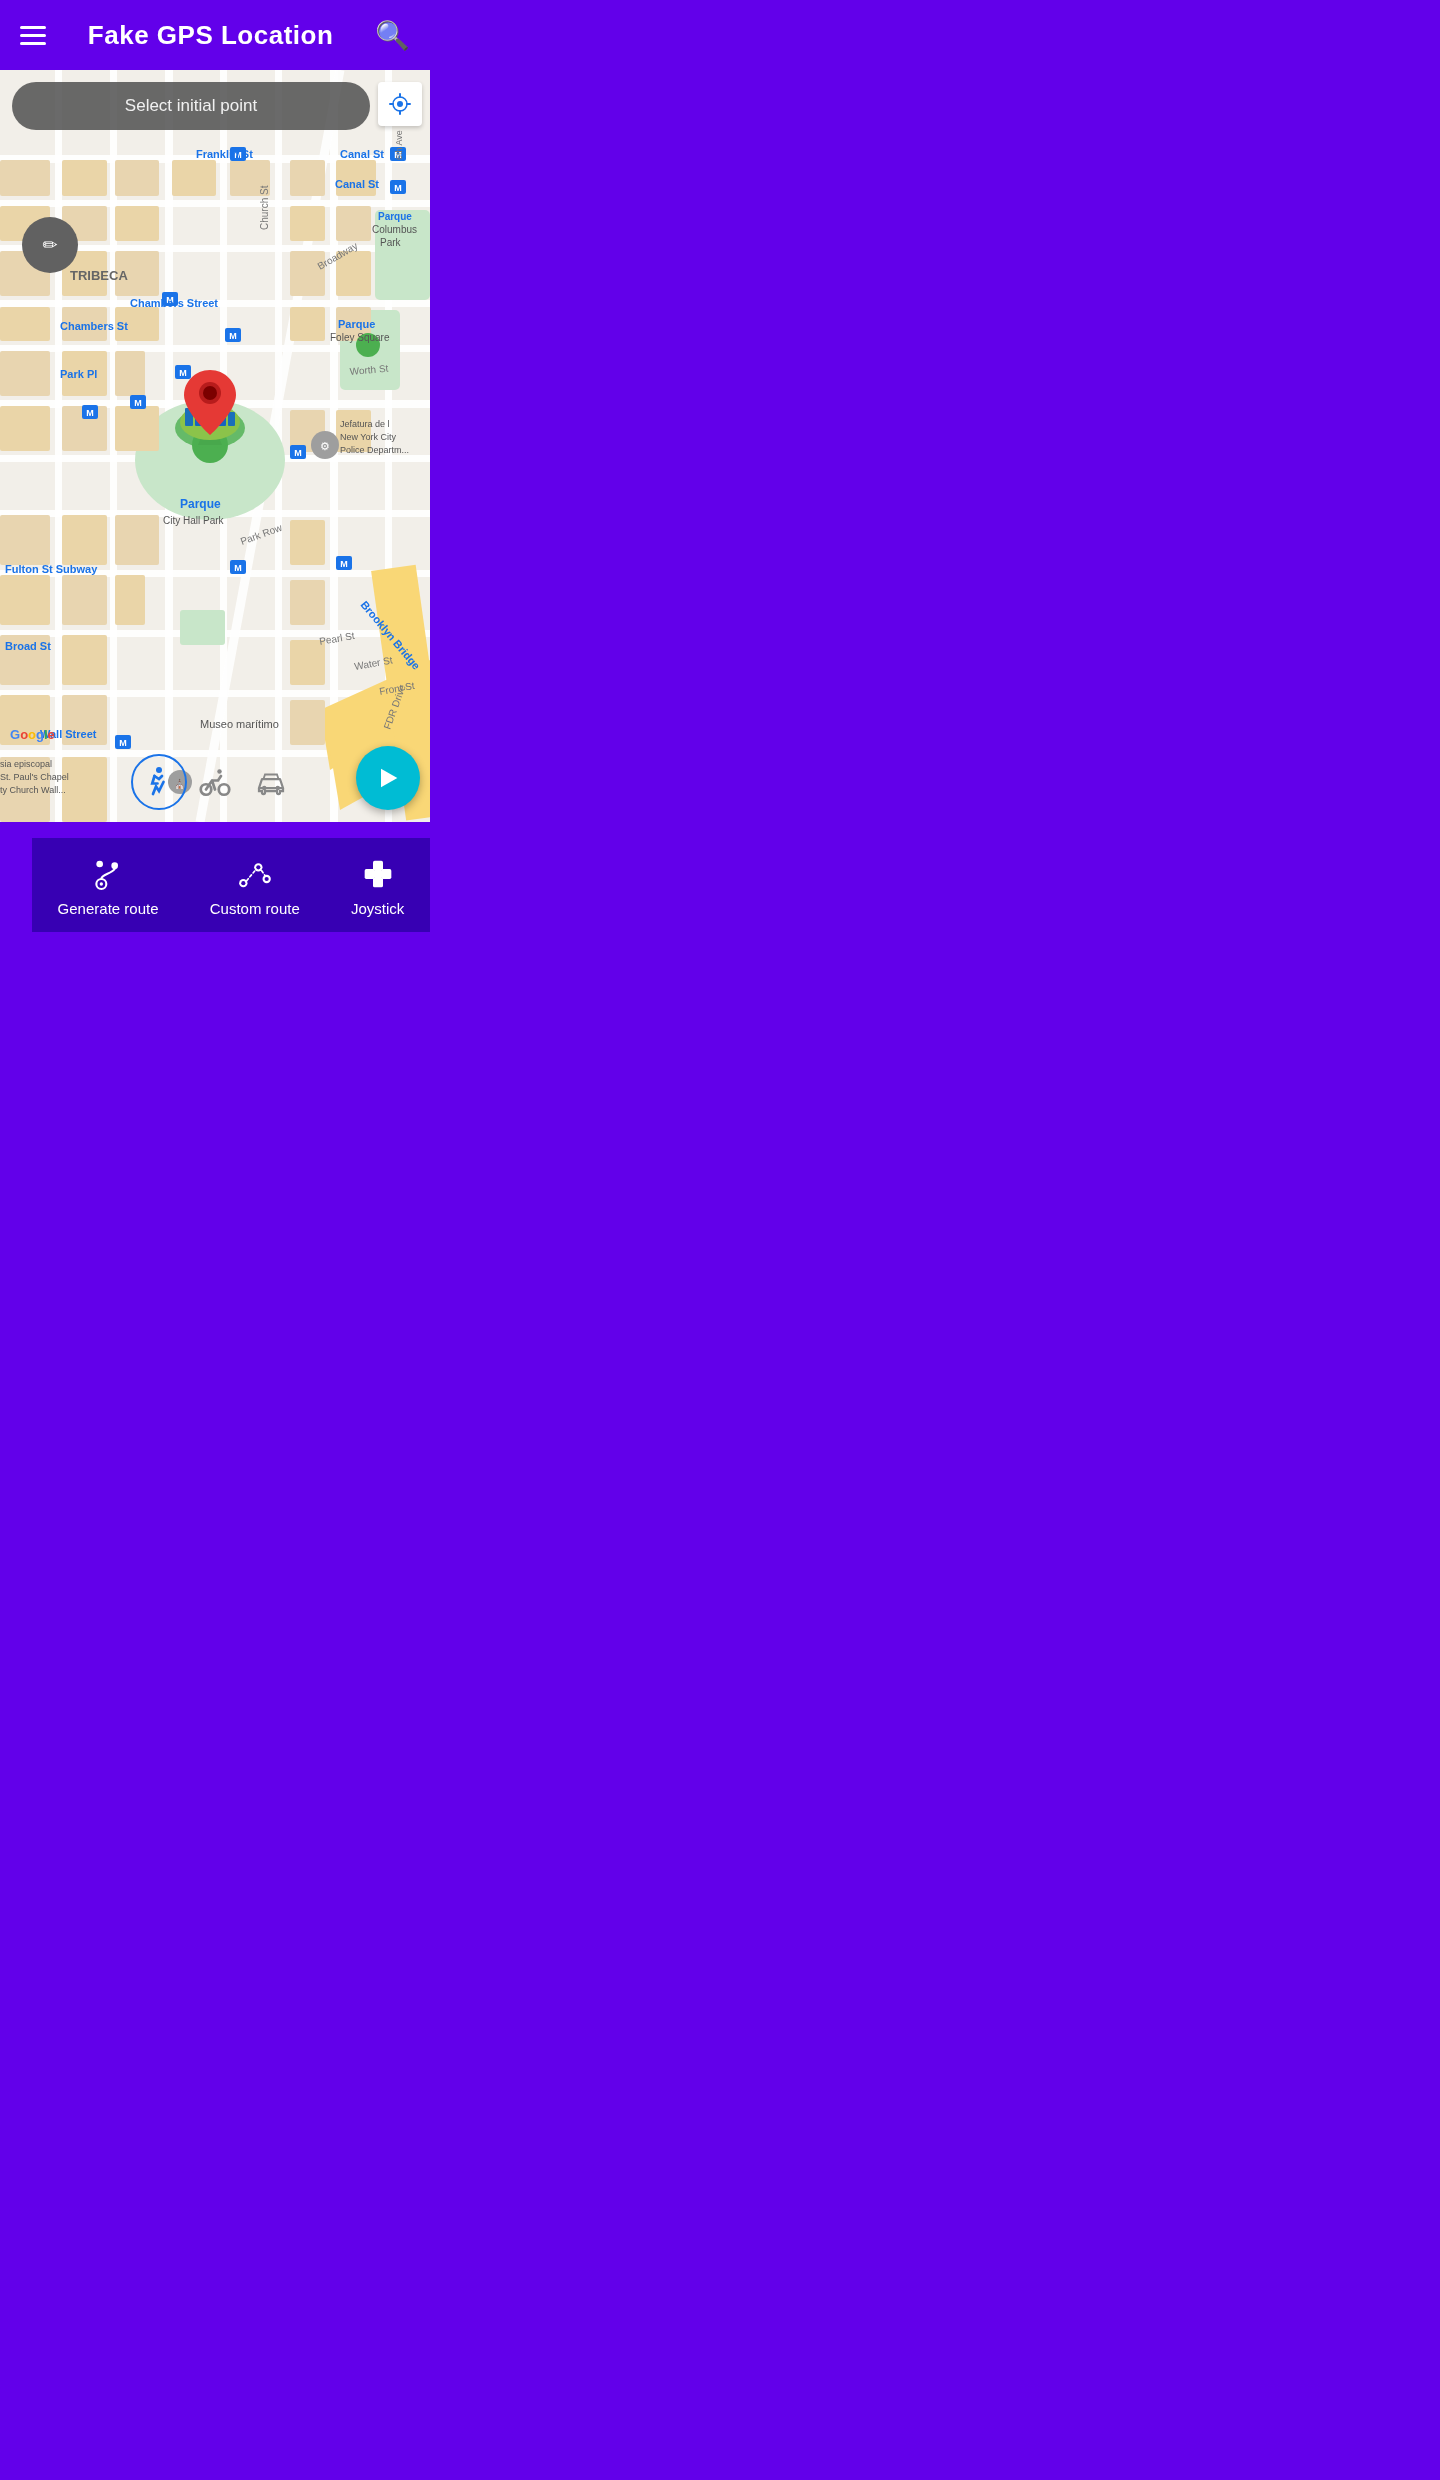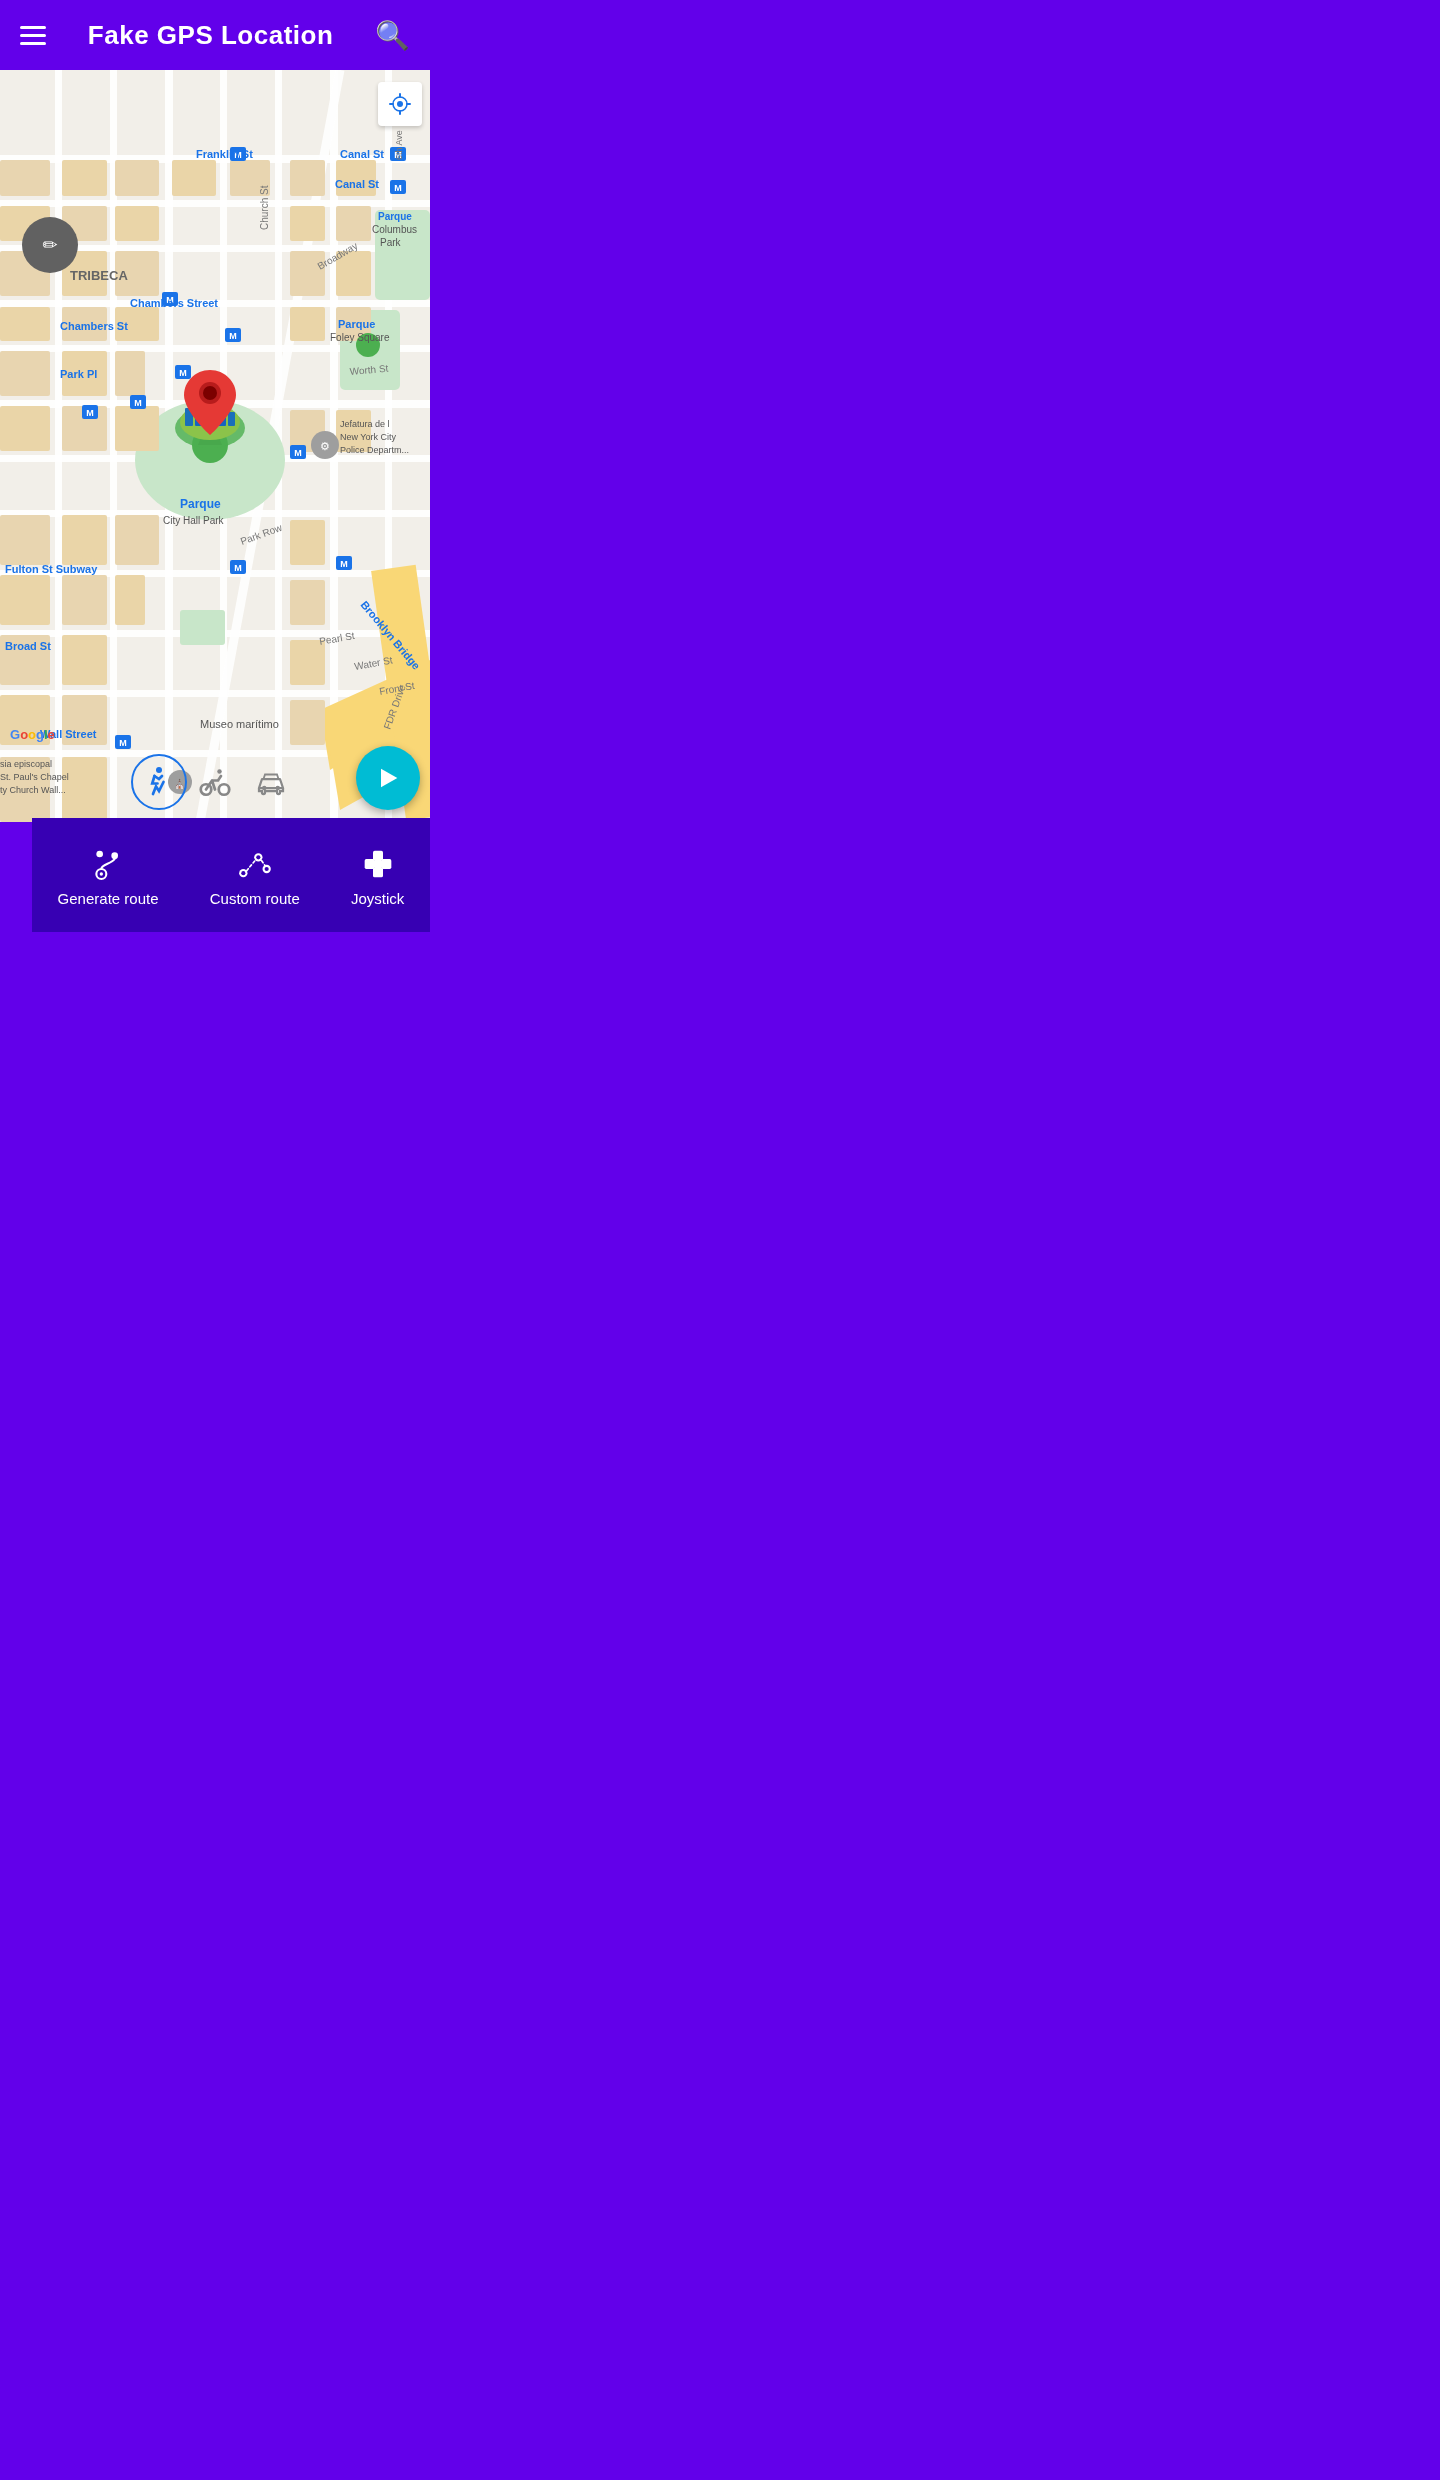--- a/index.html
+++ b/index.html
@@ -153,21 +153,21 @@
       height: 28px;
       fill: white;
     }
 
     
     .bottom-nav {
       position: absolute;
       bottom: 0;
       left: 0;
       right: 0;
-      height: 114px;
+      height: 94px;
       background: #3700B3;
       display: flex;
       align-items: center;
       justify-content: space-around;
       z-index: 20;
       margin-left: 32px;
     }
     .nav-item {
       display: flex;
       flex-direction: column;
@@ -437,20 +437,23 @@
       <rect x="58" y="52" width="7" height="14" fill="#1a6fba" rx="1"></rect>
 
       <path d="M40 10 C25 10 14 22 14 35 C14 52 40 75 40 75 C40 75 66 52 66 35 C66 22 55 10 40 10Z" fill="#E53935"></path>
 
       <circle cx="40" cy="33" r="11" fill="#B71C1C"></circle>
       <circle cx="40" cy="33" r="7" fill="#7B0000"></circle>
     </svg>
   </div>
 
   
+  <div class="search-bar">
+    <span class="search-bar-text">Select initial point</span>
+  </div>
 
   
   <div class="location-btn">
     <svg viewBox="0 0 24 24" xmlns="http://www.w3.org/2000/svg">
       <circle cx="12" cy="12" r="3" fill="#1a73e8"></circle>
       <path d="M12 2v3M12 19v3M2 12h3M19 12h3" stroke="#1a73e8" stroke-width="2" stroke-linecap="round"></path>
       <circle cx="12" cy="12" r="7" fill="none" stroke="#1a73e8" stroke-width="1.5"></circle>
     </svg>
   </div>
 

